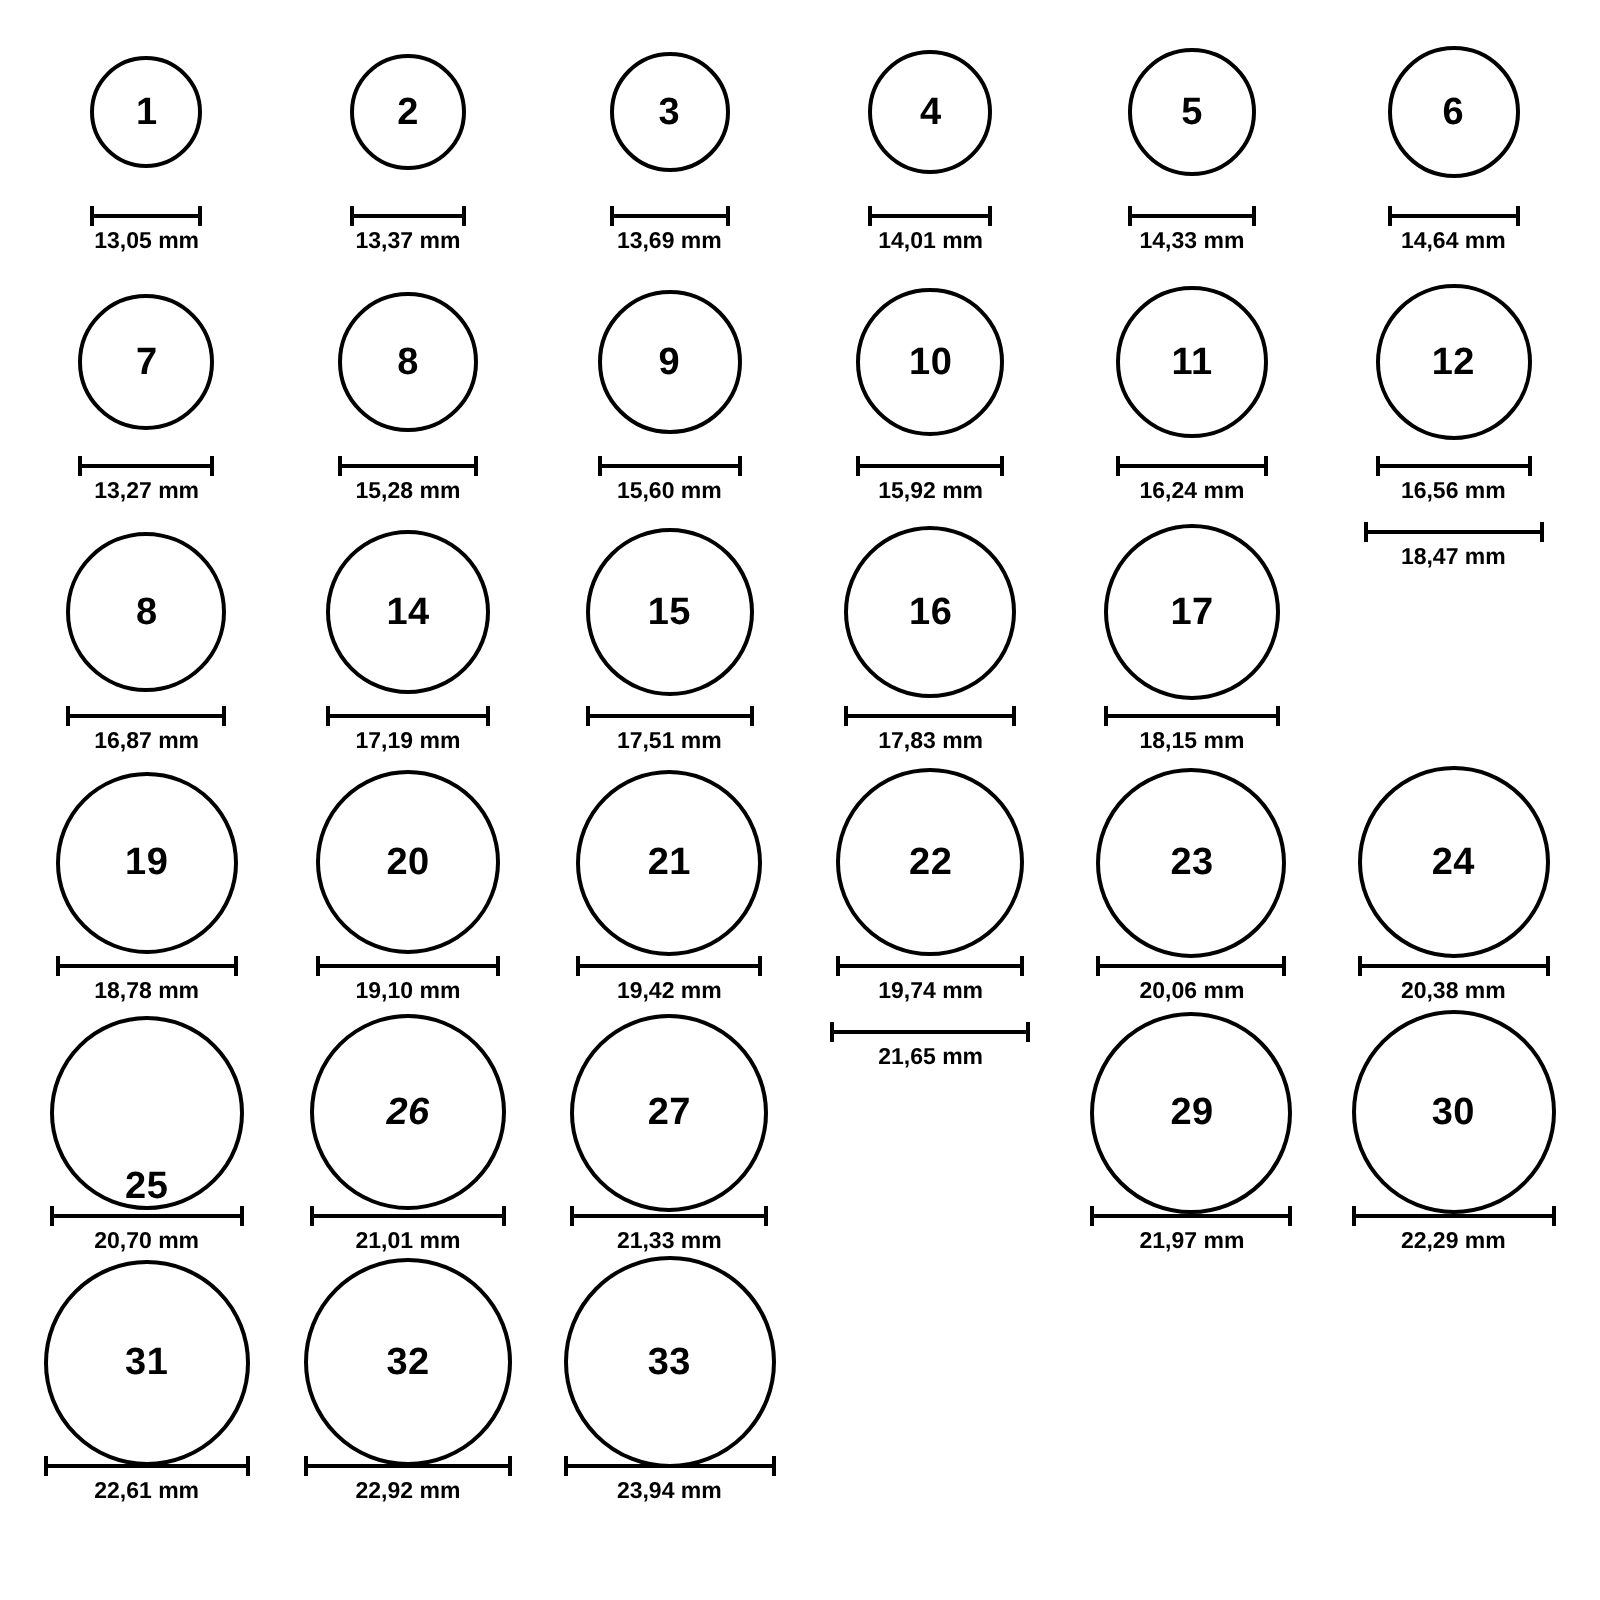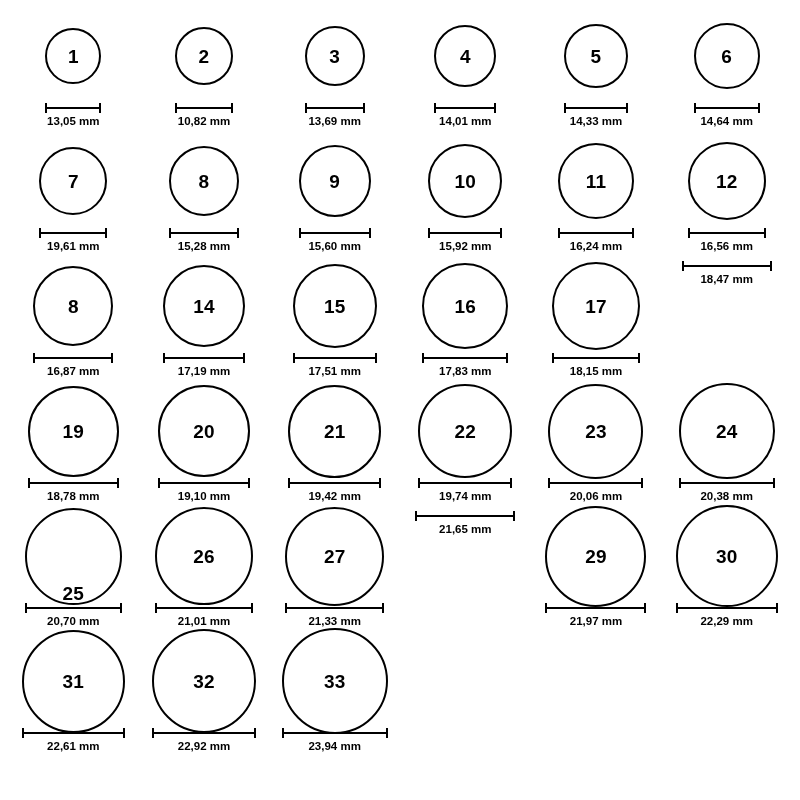--- a/index.html
+++ b/index.html
@@ -112,21 +112,21 @@
         <div class="ring-wrap">
           <div class="ring" style="width: 58px; height: 58px;">
             <span class="ring-label">2</span>
           </div>
         </div>
         <div class="measure" style="width: 58px;">
           <div class="bar"></div>
           <div class="cap left"></div>
           <div class="cap right"></div>
         </div>
-        <div class="mm">10,82 mm</div>
+        <div class="mm">13,37 mm</div>
       </div>
       <div class="cell">
         <div class="ring-wrap">
           <div class="ring" style="width: 60px; height: 60px;">
             <span class="ring-label">3</span>
           </div>
         </div>
         <div class="measure" style="width: 60px;">
           <div class="bar"></div>
           <div class="cap left"></div>
@@ -177,21 +177,21 @@
         <div class="ring-wrap">
           <div class="ring" style="width: 68px; height: 68px;">
             <span class="ring-label">7</span>
           </div>
         </div>
         <div class="measure" style="width: 68px;">
           <div class="bar"></div>
           <div class="cap left"></div>
           <div class="cap right"></div>
         </div>
-        <div class="mm">19,61 mm</div>
+        <div class="mm">13,27 mm</div>
       </div>
       <div class="cell">
         <div class="ring-wrap">
           <div class="ring" style="width: 70px; height: 70px;">
             <span class="ring-label">8</span>
           </div>
         </div>
         <div class="measure" style="width: 70px;">
           <div class="bar"></div>
           <div class="cap left"></div>
@@ -410,21 +410,21 @@
         </div>
         <div class="measure" style="width: 97px;">
           <div class="bar"></div>
           <div class="cap left"></div>
           <div class="cap right"></div>
         </div>
         <div class="mm">20,70 mm</div>
       </div>
       <div class="cell">
         <div class="ring-wrap">
-          <div class="ring" style="width: 98px; height: 98px;">
+          <div class="ring" style="width: 98px; height: 98px; font-style: italic;">
             <span class="ring-label">26</span>
           </div>
         </div>
         <div class="measure" style="width: 98px;">
           <div class="bar"></div>
           <div class="cap left"></div>
           <div class="cap right"></div>
         </div>
         <div class="mm">21,01 mm</div>
       </div>

